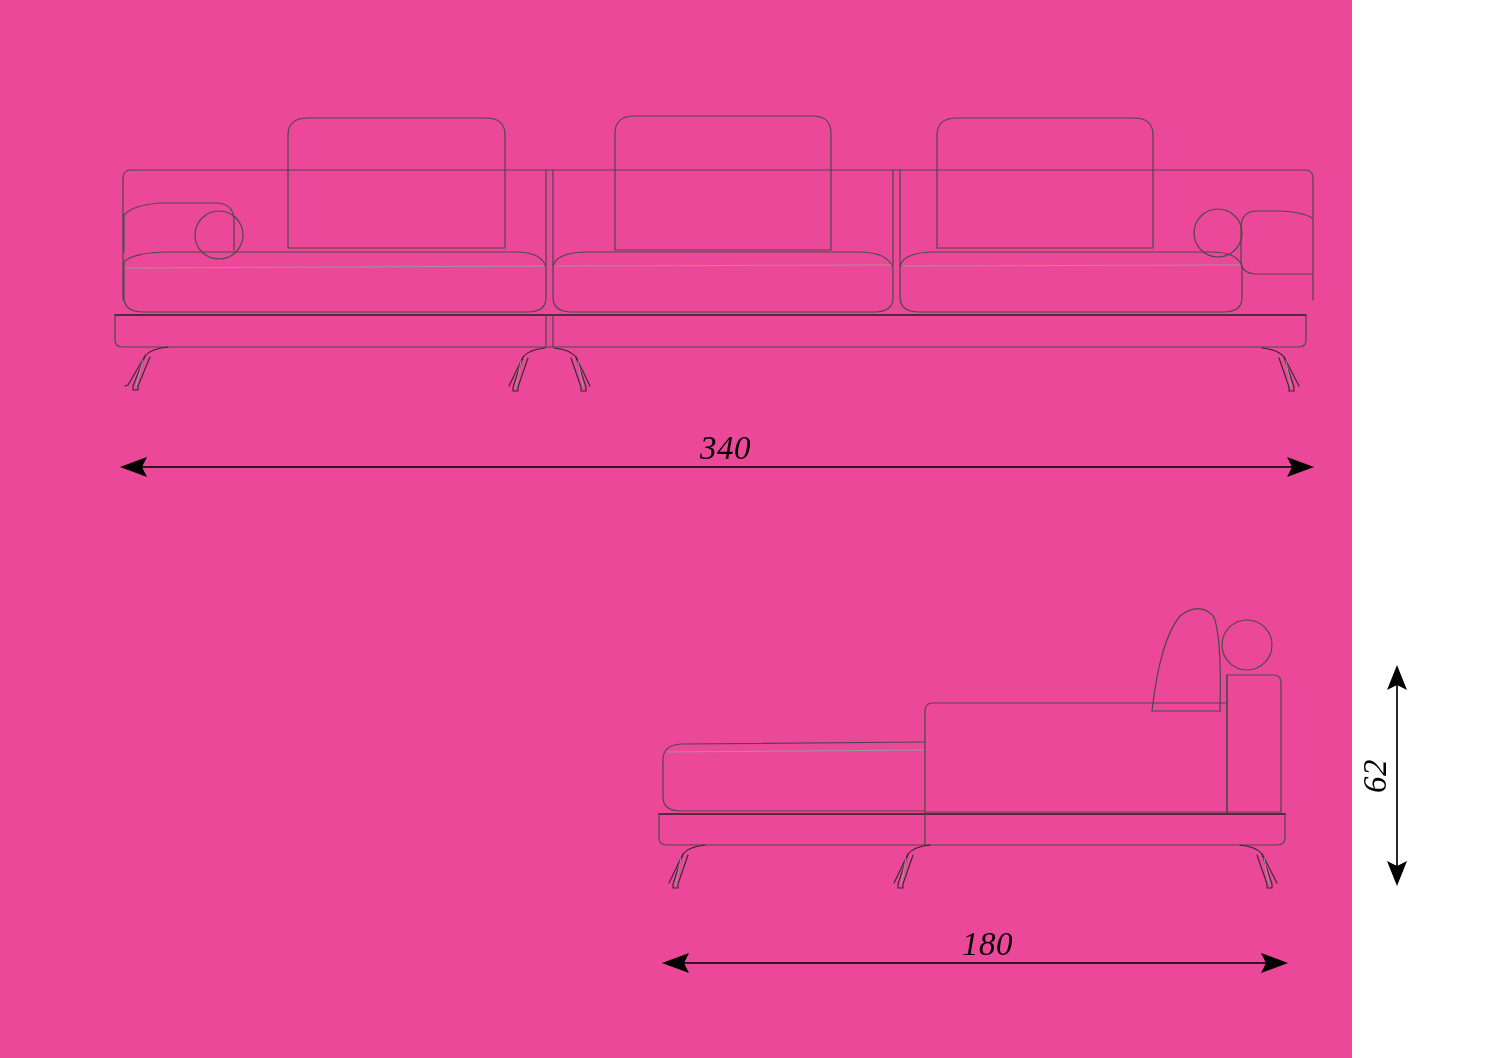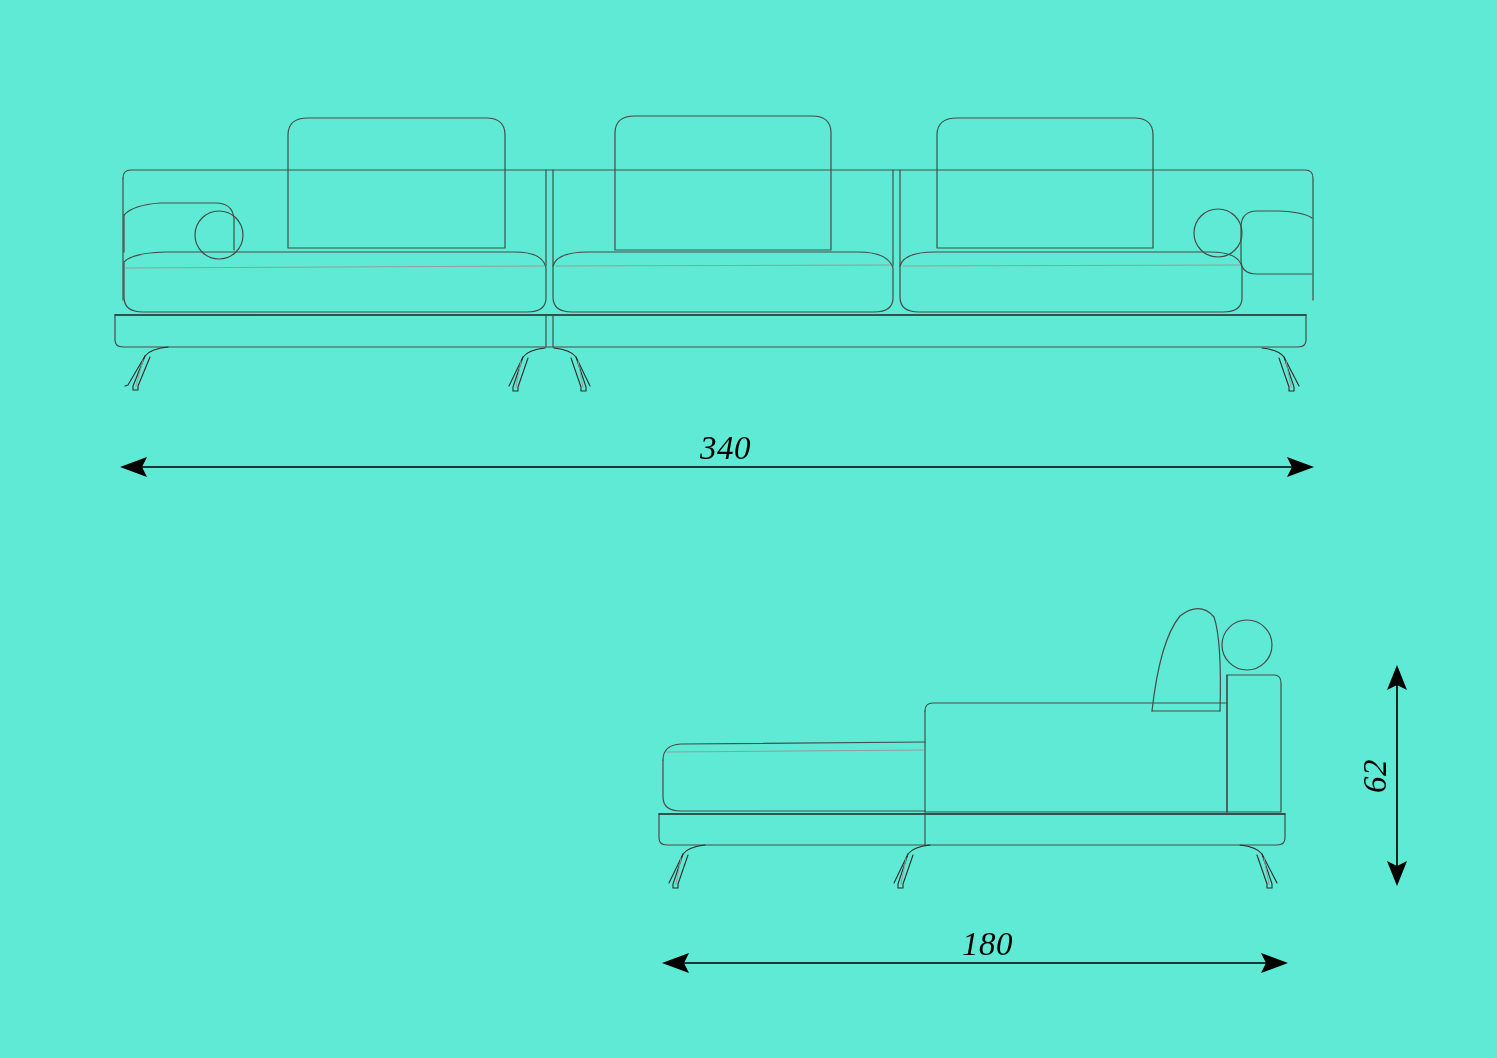--- a/index.html
+++ b/index.html
@@ -8,23 +8,23 @@
     background: #ffffff;
   }
   body {
     width: 1497px;
     height: 1058px;
     font-family: "Liberation Serif", serif;
     overflow: hidden;
   }
   #sheet {
     position: relative;
-    width: 1497px;
+    width: 1352px;
     height: 1058px;
-    background: #5eead4;
+    background: #ec4899;
   }
   #drawing {
     position: absolute;
     top: 0;
     left: 0;
     width: 1497px;
     height: 1058px;
     display: block;
   }
   .ln {

